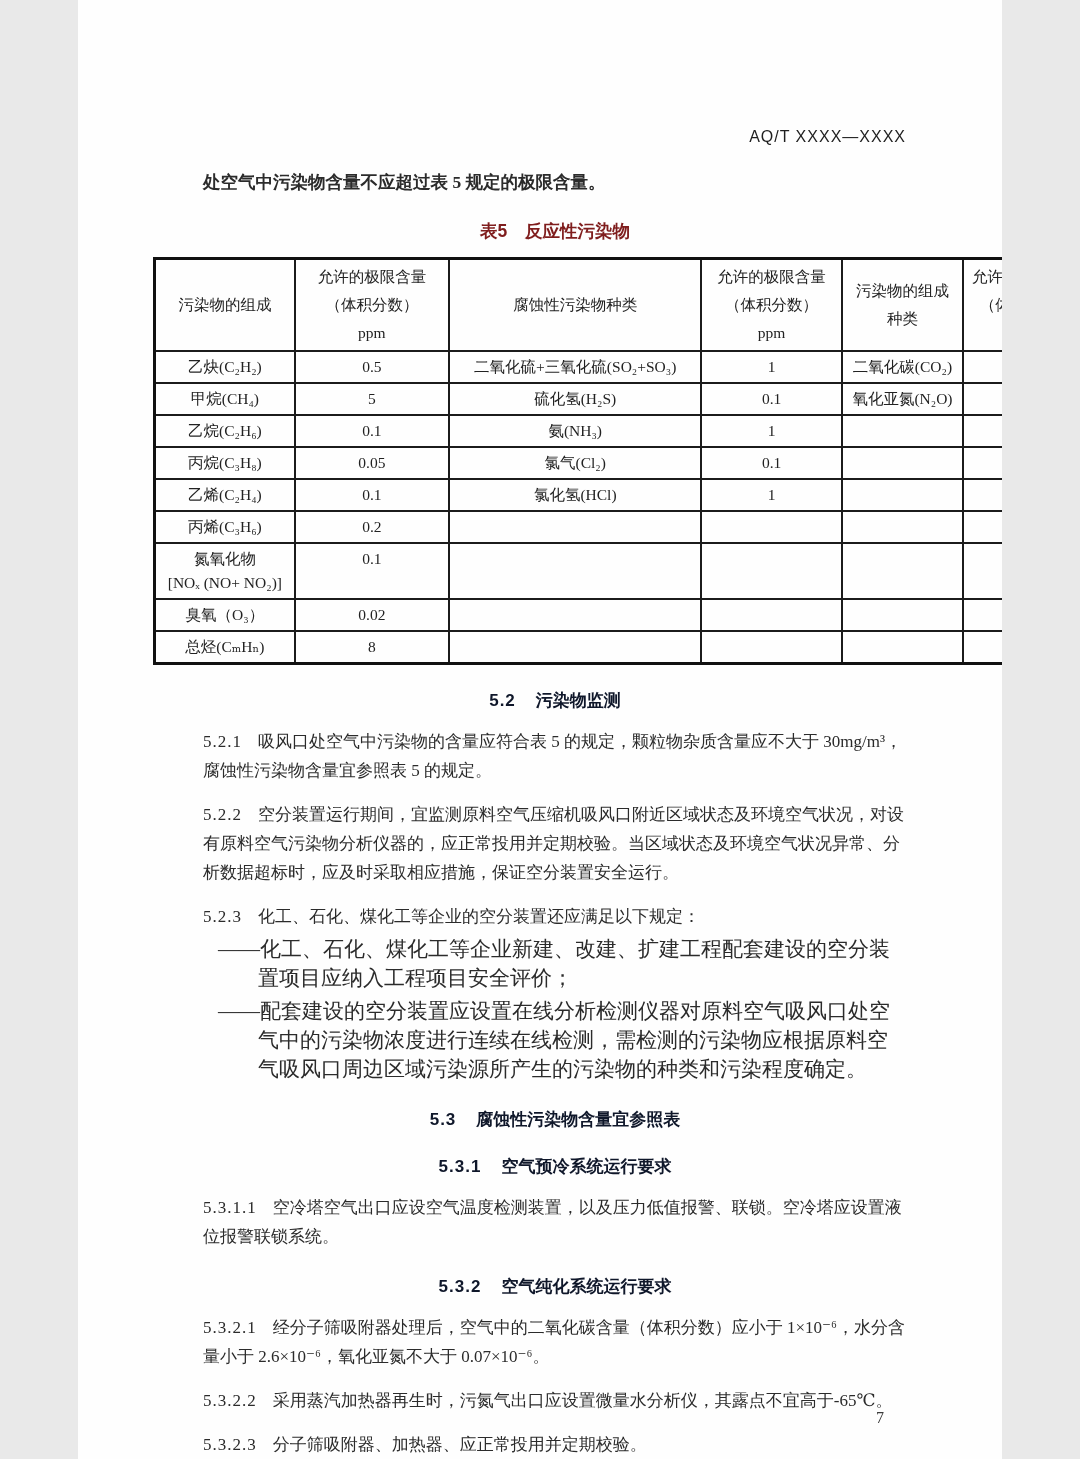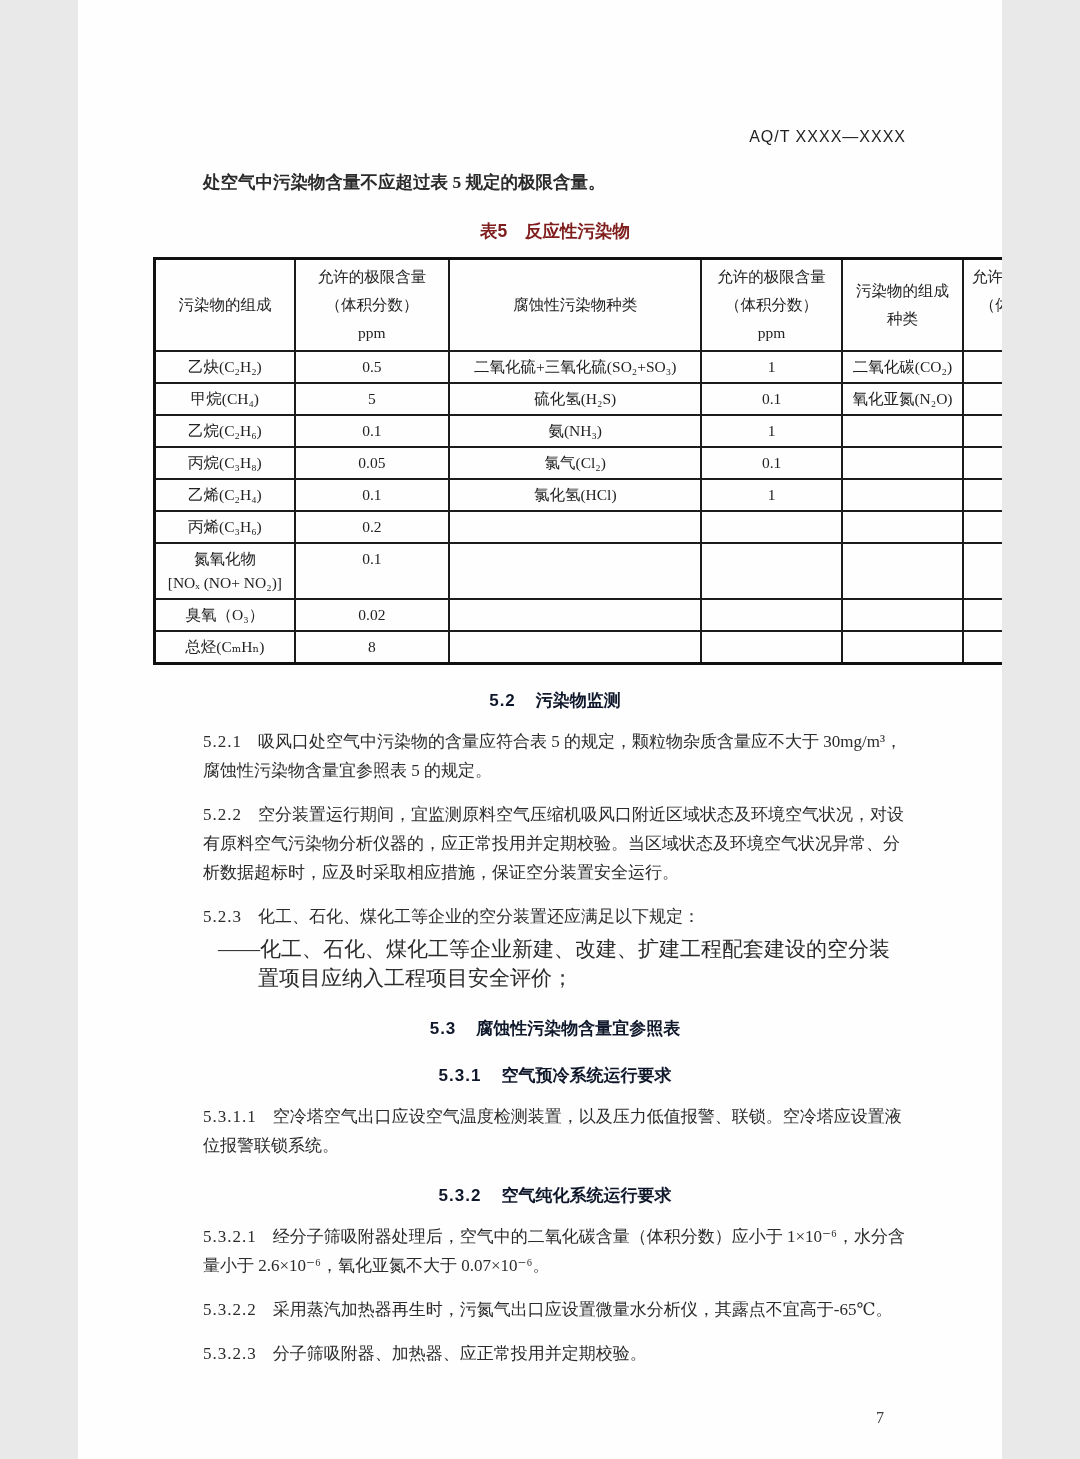--- a/index.html
+++ b/index.html
@@ -206,20 +206,21 @@
     <p class="para">
       <span class="num">5.2.1</span><span>吸风口处空气中污染物的含量应符合表 5 的规定，颗粒物杂质含量应不大于 30mg/m³，腐蚀性污染物含量宜参照表 5 的规定。</span>
     </p>
     <p class="para">
       <span class="num">5.2.2</span><span>空分装置运行期间，宜监测原料空气压缩机吸风口附近区域状态及环境空气状况，对设有原料空气污染物分析仪器的，应正常投用并定期校验。当区域状态及环境空气状况异常、分析数据超标时，应及时采取相应措施，保证空分装置安全运行。</span>
     </p>
     <p class="para">
       <span class="num">5.2.3</span><span>化工、石化、煤化工等企业的空分装置还应满足以下规定：</span>
     </p>
     <div class="dash">——化工、石化、煤化工等企业新建、改建、扩建工程配套建设的空分装置项目应纳入工程项目安全评价；</div>
+    <div class="dash">——配套建设的空分装置应设置在线分析检测仪器对原料空气吸风口处空气中的污染物浓度进行连续在线检测，需检测的污染物应根据原料空气吸风口周边区域污染源所产生的污染物的种类和污染程度确定。</div>
 
     <div class="h">
       <span class="num">5.3</span><span>腐蚀性污染物含量宜参照表</span>
     </div>
     <div class="h">
       <span class="num">5.3.1</span><span>空气预冷系统运行要求</span>
     </div>
     <p class="para">
       <span class="num">5.3.1.1</span><span>空冷塔空气出口应设空气温度检测装置，以及压力低值报警、联锁。空冷塔应设置液位报警联锁系统。</span>
     </p>

